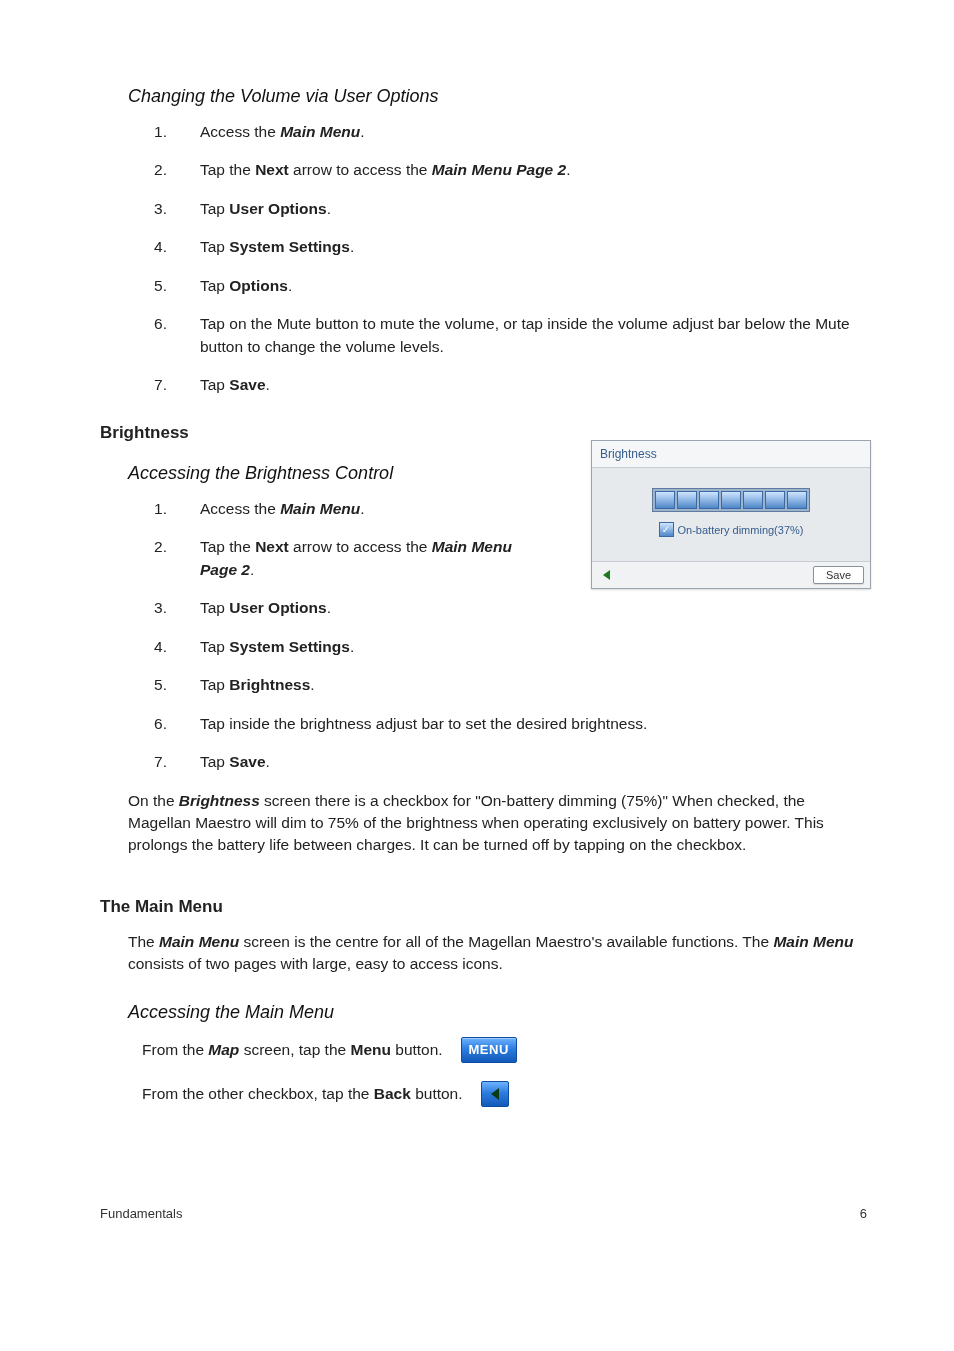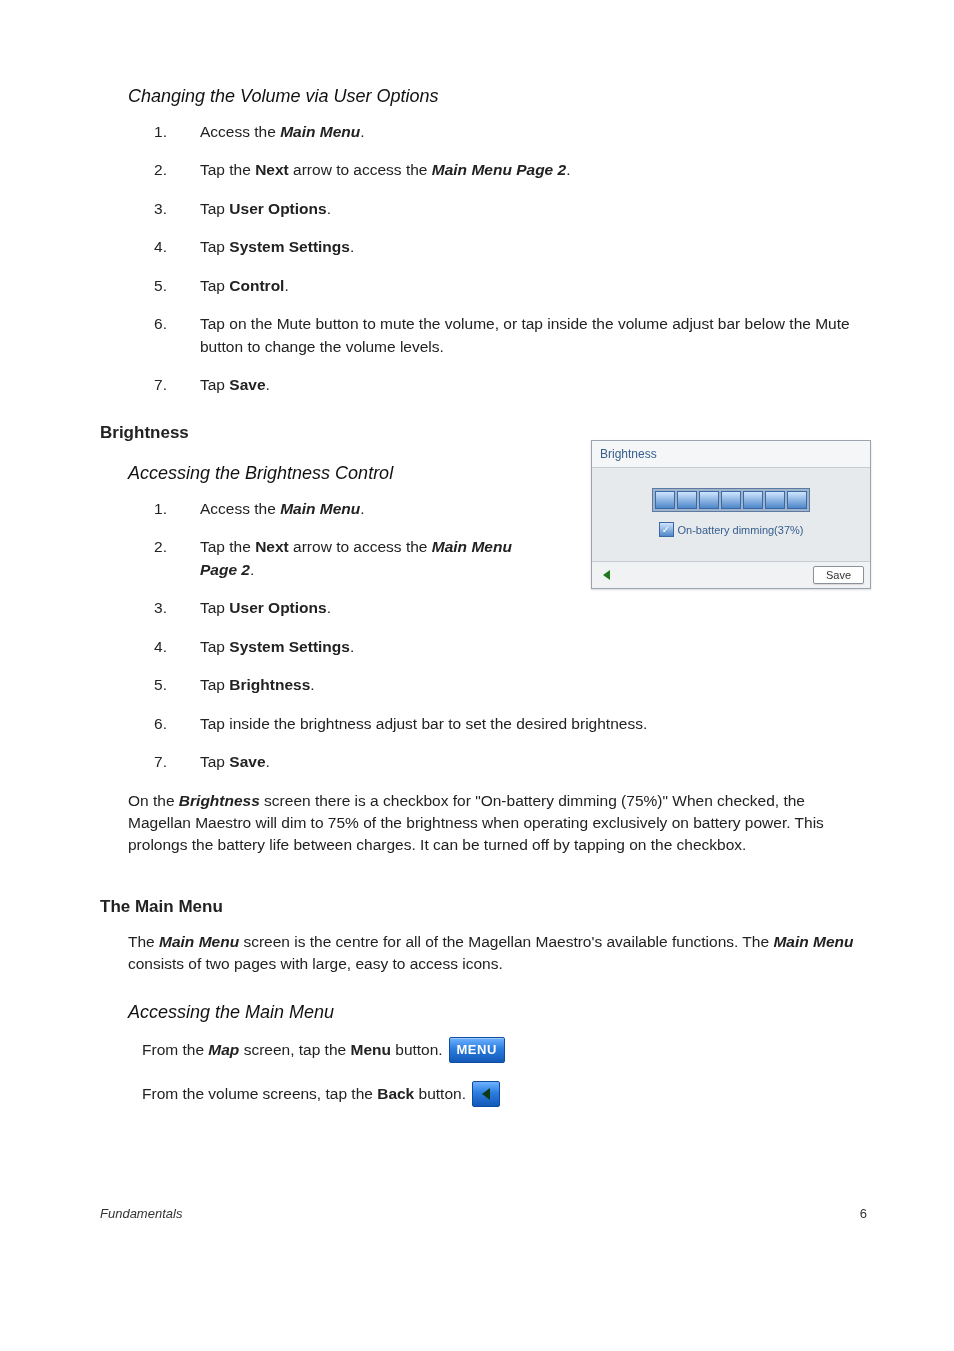--- a/index.html
+++ b/index.html
@@ -63,21 +63,21 @@
   .body-para {
     font-size: 15.5px;
     line-height: 1.45;
     margin: 8px 0 0 28px;
     max-width: 746px;
   }
   .body-para .term { font-style: italic; }
   .inline-row {
     display: flex;
     align-items: center;
-    gap: 6px;
+    gap: 18px;
     margin: 10px 0 0 42px;
     font-size: 15.5px;
     line-height: 1.5;
   }
   .menu-chip {
     display: inline-flex;
     align-items: center;
     justify-content: center;
     width: 54px;
     height: 24px;
@@ -104,21 +104,21 @@
   .footer {
     position: absolute;
     left: 100px;
     right: 56px;
     bottom: 130px;
     display: flex;
     justify-content: space-between;
     font-size: 13px;
     color: #333;
   }
-  .footer .left { font-style: italic; }
+  .footer .left { }
 
   
   .shot {
     position: absolute;
     top: 440px;
     right: 52px;
     width: 278px;
     border: 1px solid #9aa3ae;
     box-shadow: 0 1px 2px rgba(0,0,0,.15);
     font-size: 11px;
@@ -204,21 +204,21 @@
 
 <div class="page">
 
   <div class="sub-heading">Changing the Volume via User Options</div>
 
   <ol class="steps">
     <li><span>Access the </span><em class="term">Main Menu</em><span>.</span></li>
     <li><span>Tap the </span><b class="ui">Next</b><span> arrow to access the </span><em class="term">Main Menu Page 2</em><span>.</span></li>
     <li><span>Tap </span><b class="ui">User Options</b><span>.</span></li>
     <li><span>Tap </span><b class="ui">System Settings</b><span>.</span></li>
-    <li><span>Tap </span><b class="ui">Control</b><span>.</span></li>
+    <li><span>Tap </span><b class="ui">Options</b><span>.</span></li>
     <li><span>Tap on the Mute button to mute the volume, or tap inside the volume adjust bar below the Mute button to change the volume levels.</span></li>
     <li><span>Tap </span><b class="ui">Save</b><span>.</span></li>
   </ol>
 
   <div class="bold-heading">Brightness</div>
 
   <div class="sub-heading" style="margin-top:20px;">Accessing the Brightness Control</div>
 
   <ol class="steps narrow">
     <li><span>Access the </span><em class="term">Main Menu</em><span>.</span></li>
@@ -241,21 +241,21 @@
   </div>
 
   <div class="sub-heading" style="margin-top:26px;">Accessing the Main Menu</div>
 
   <div class="inline-row">
     <span><span>From the </span><em class="term">Map</em><span> screen, tap the </span><b class="ui">Menu</b><span> button.</span></span>
     <span class="menu-chip">MENU</span>
   </div>
 
   <div class="inline-row" style="margin-top:18px;">
-    <span><span>From the volume screens, tap the </span><b class="ui">Back</b><span> button.</span></span>
+    <span><span>From the other checkbox, tap the </span><b class="ui">Back</b><span> button.</span></span>
     <span class="back-chip">
       <svg width="12" height="14" viewBox="0 0 12 14">
           <path d="M10 1 L2 7 L10 13 Z" fill="#0d3a12"></path>
         </svg>
     </span>
   </div>
 
   <div class="shot">
     <div class="title-bar">Brightness</div>
     <div class="body">

